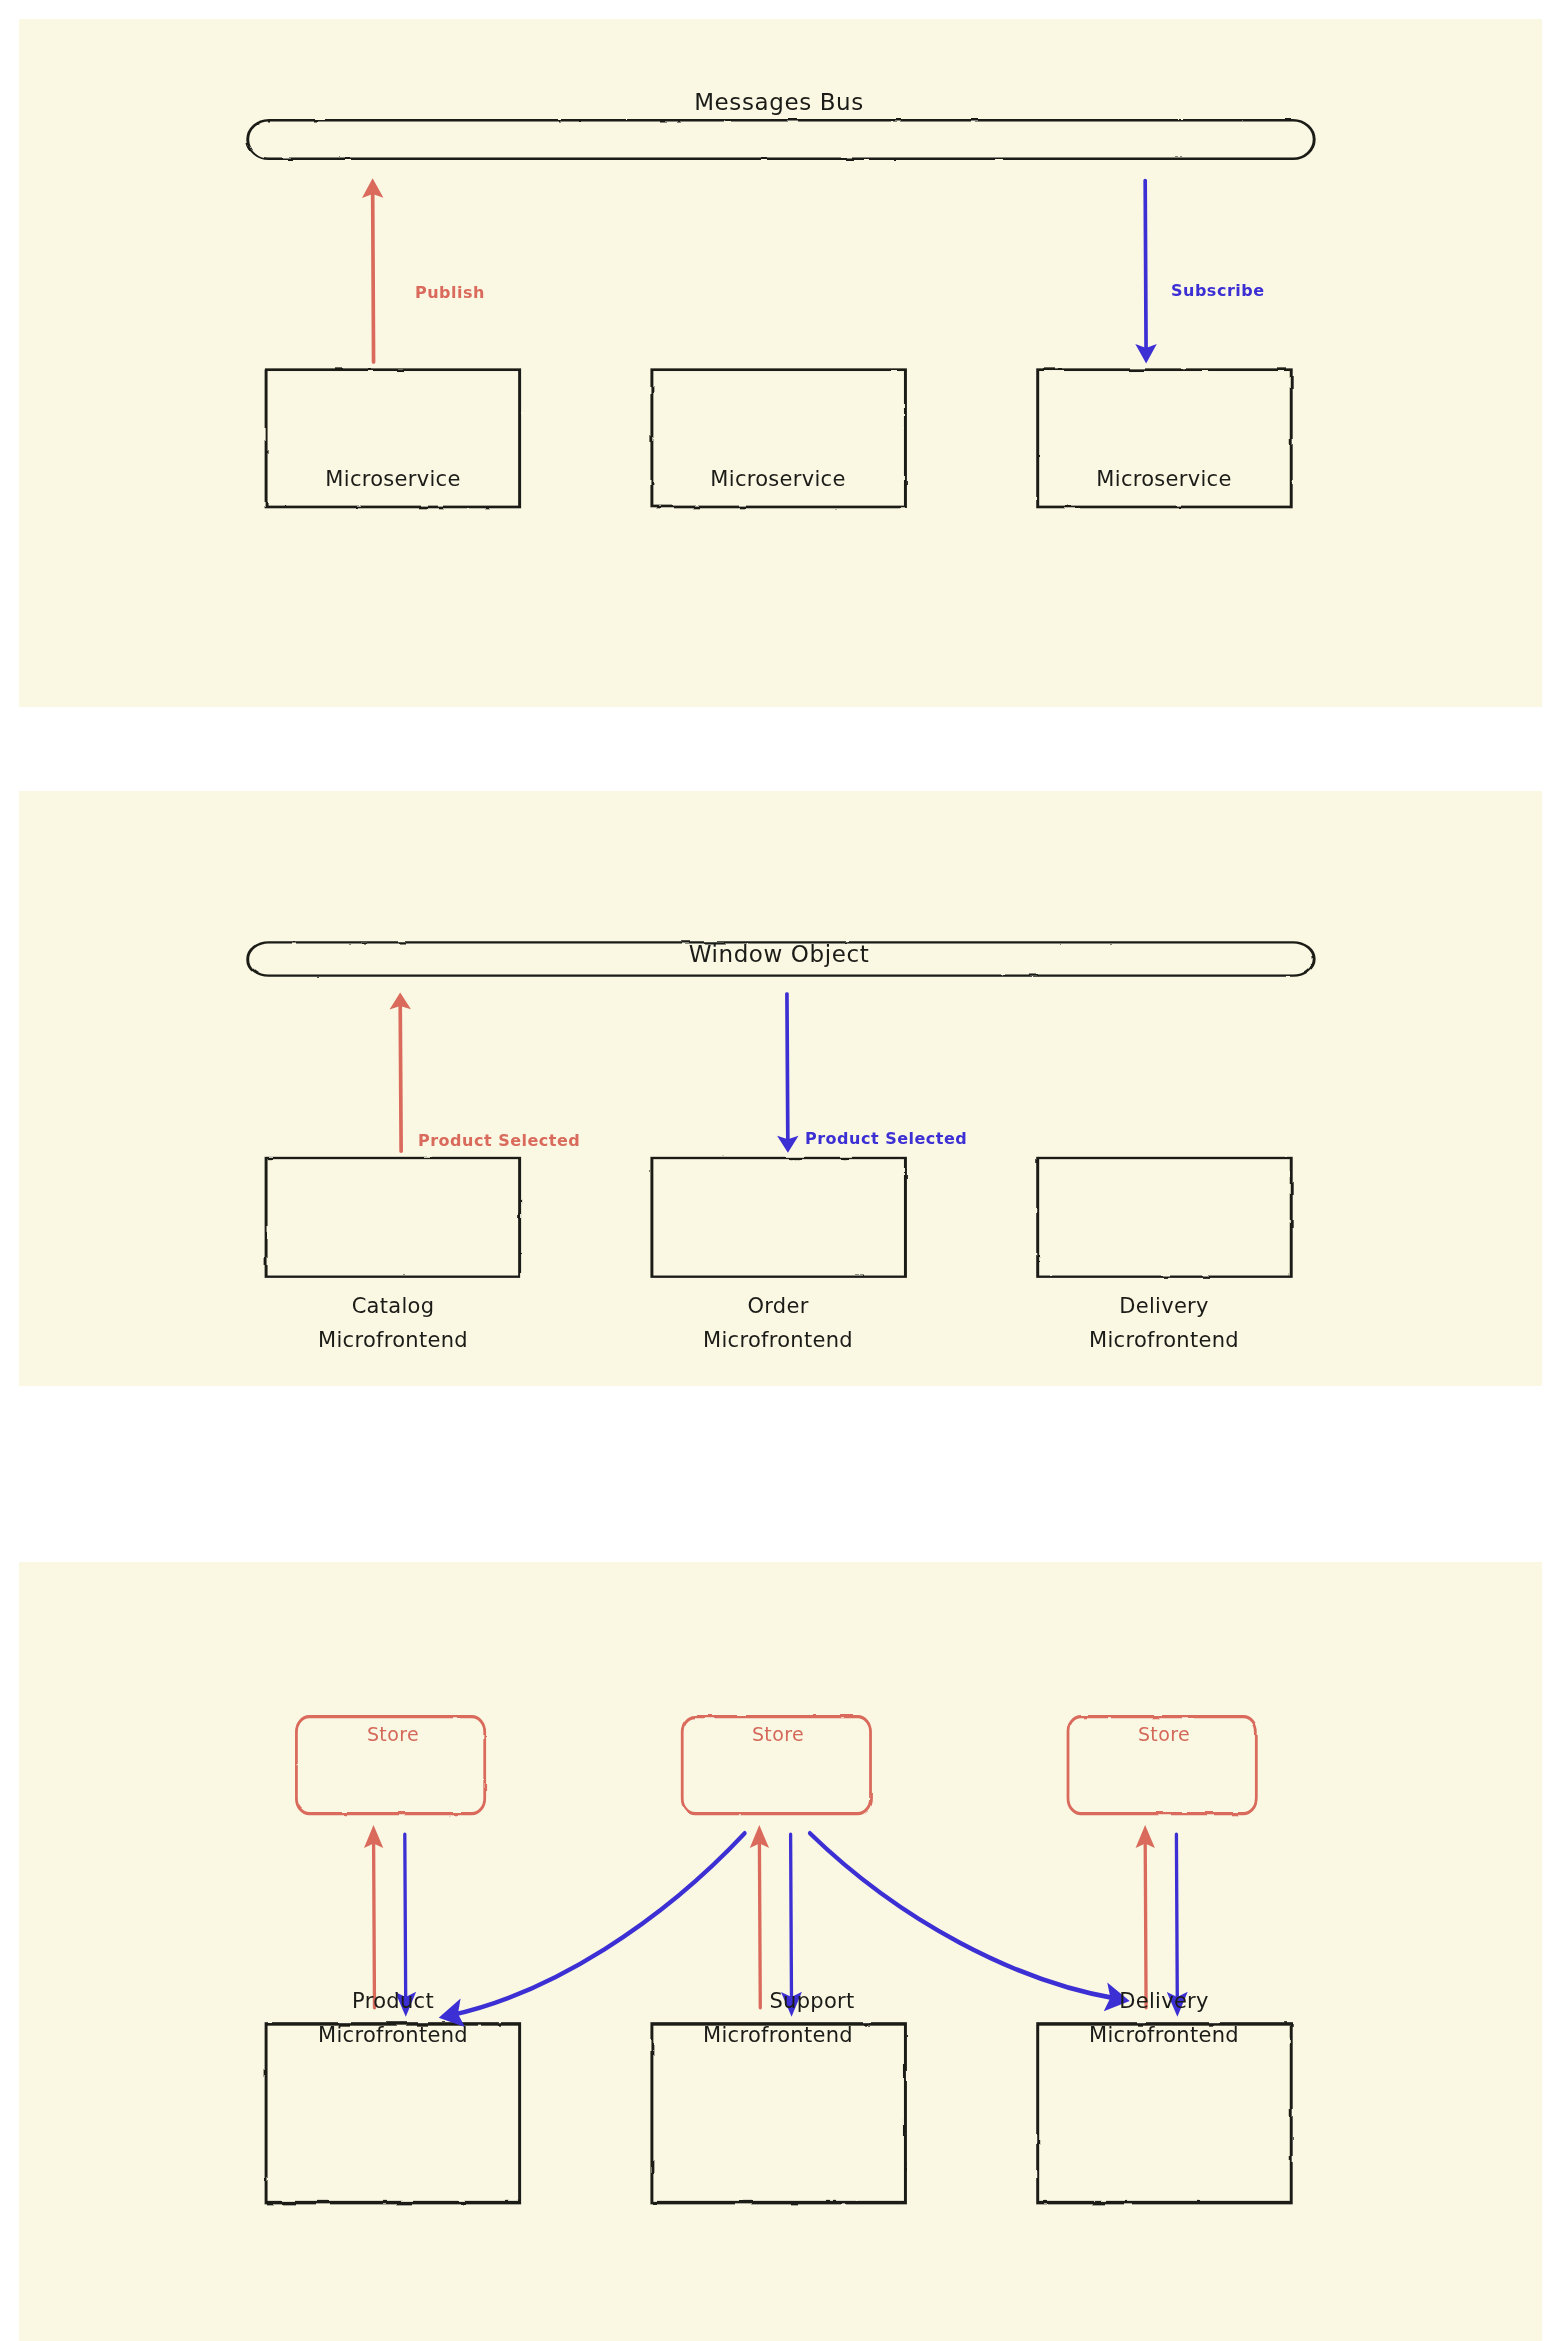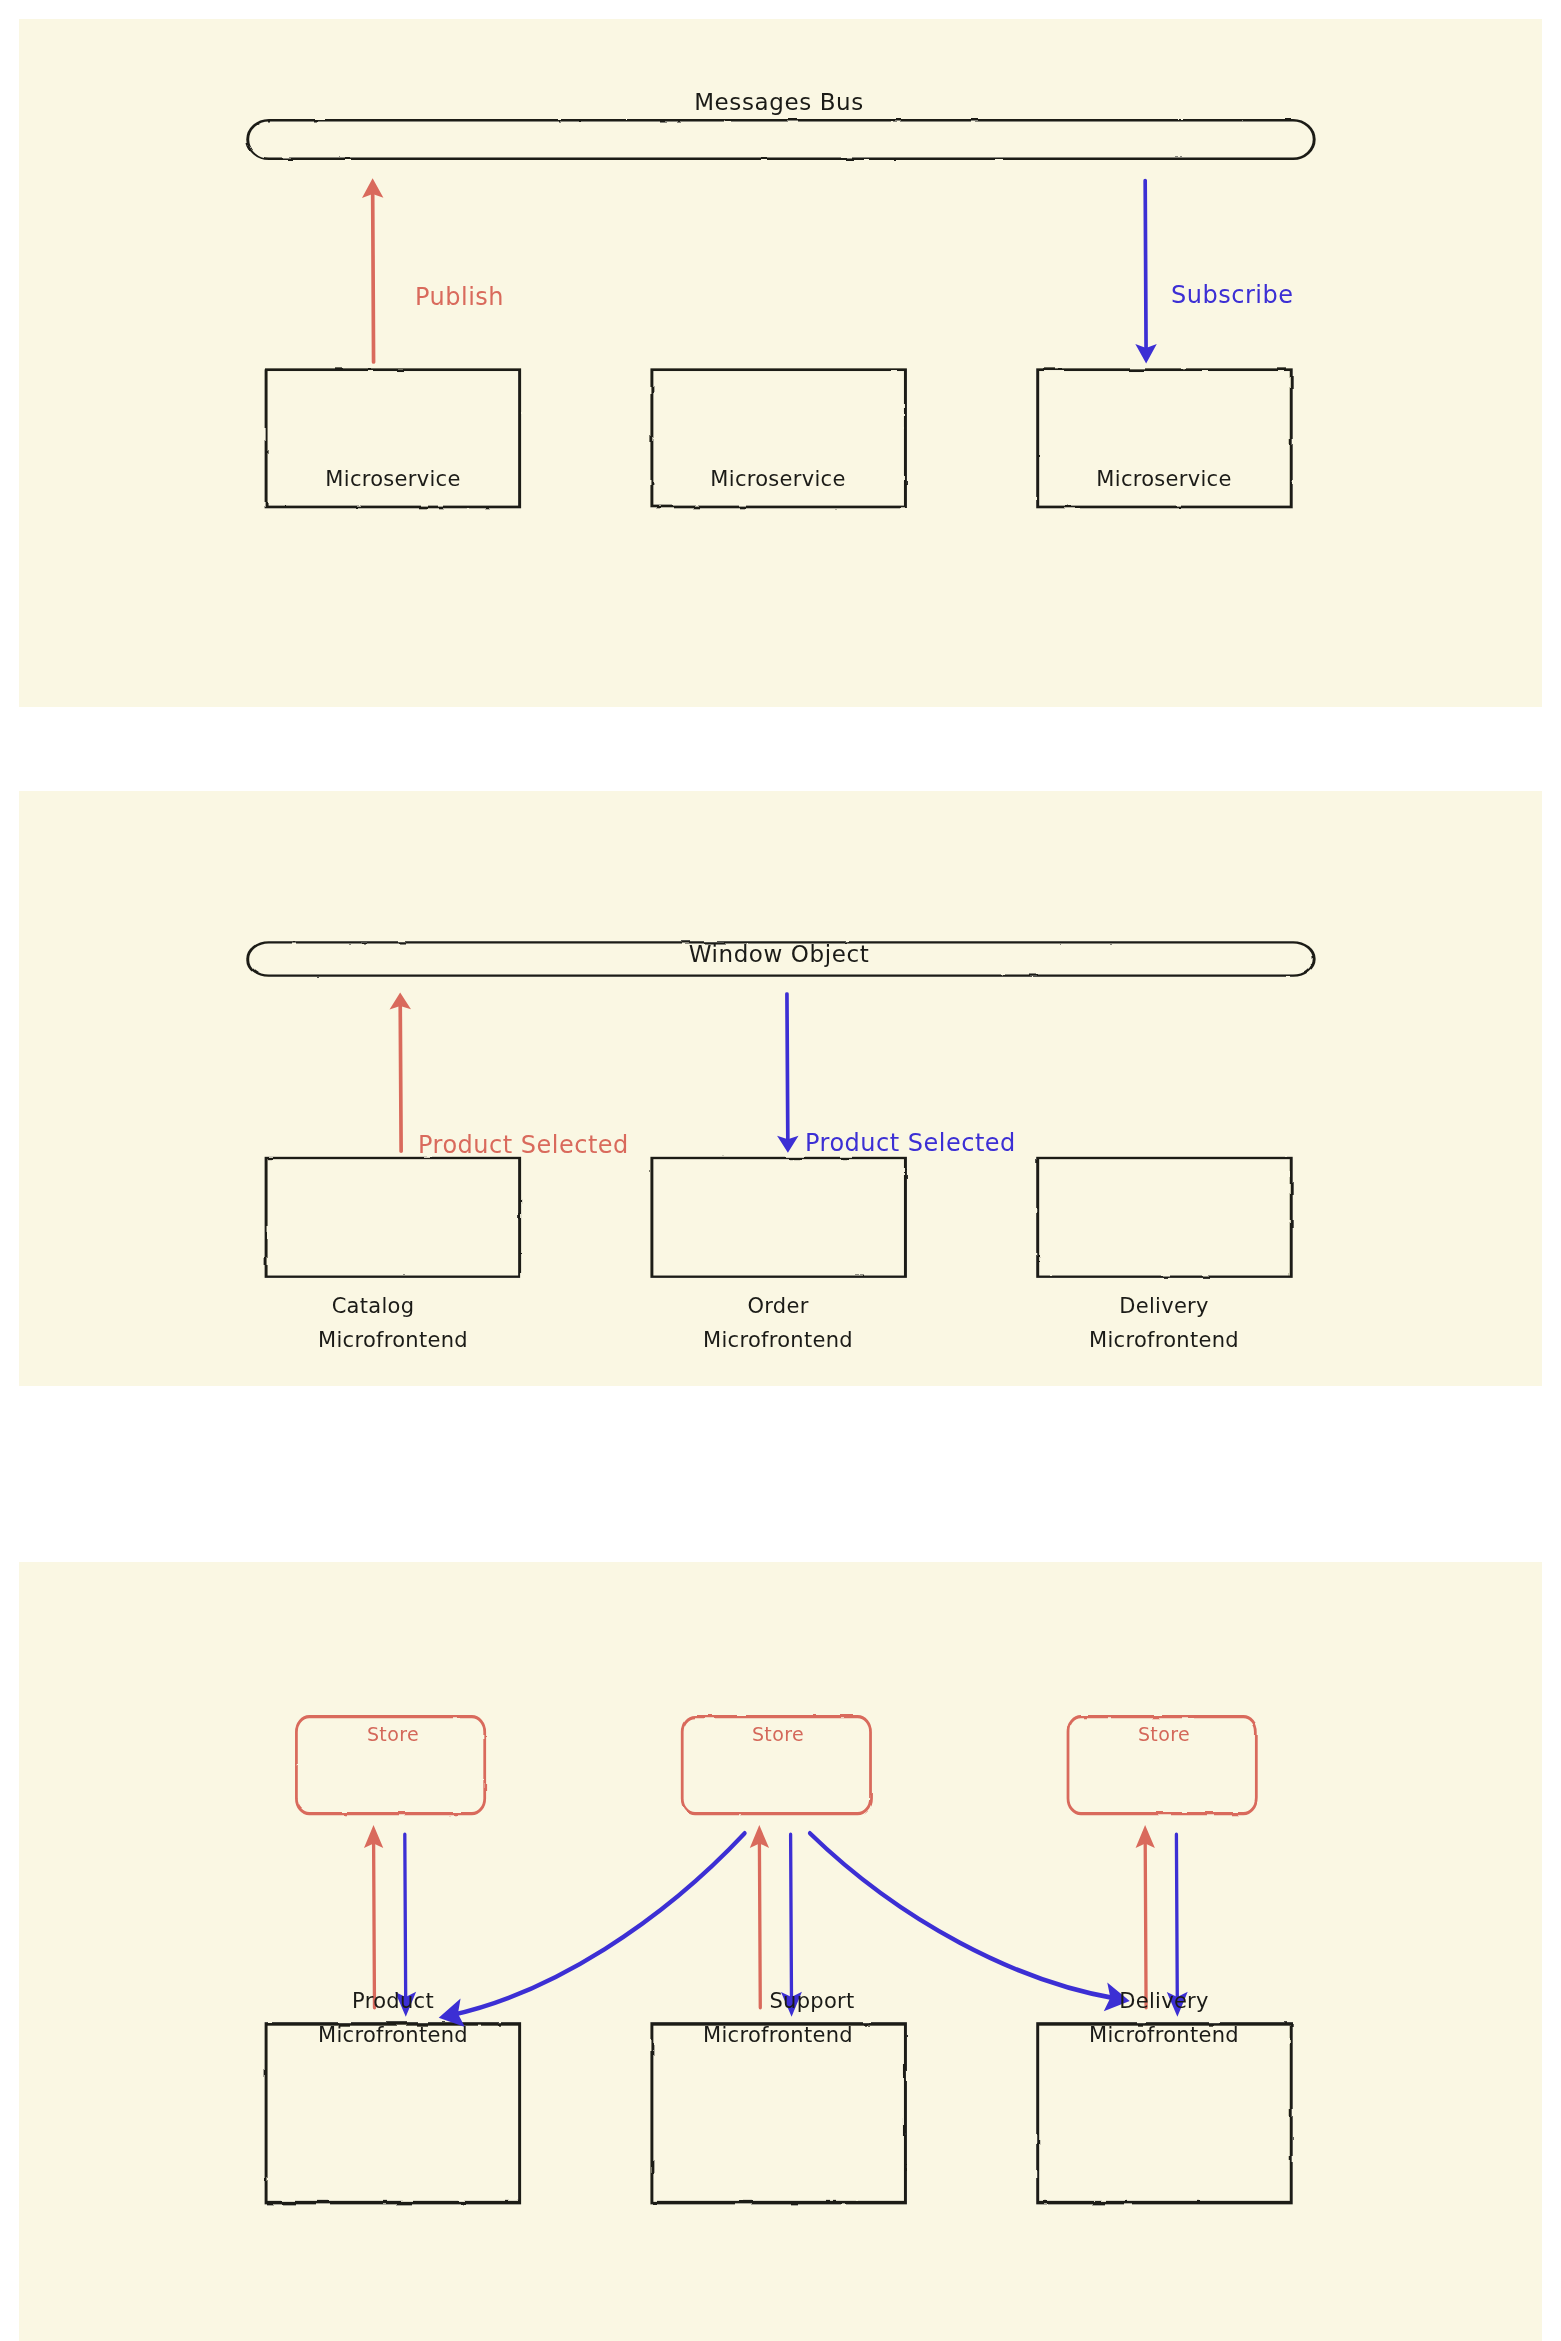--- a/index.html
+++ b/index.html
@@ -68,22 +68,23 @@
 
   .store-label {
     color: #d4685a;
     font-size: 19px;
     text-align: center;
     transform: translate(-50%, -50%);
     letter-spacing: 0.4px;
   }
 
   .edge-label {
-    font-size: 24px;
+    font-size: 16px;
     letter-spacing: 0.5px;
+    font-weight: bold;
   }
   .edge-label.red  { color: #d96a5c; }
   .edge-label.blue { color: #3c2fd4; }
 </style>
 </head>
 <body>
 
 <div class="canvas">
 
   <section class="panel" id="panel-messages-bus">
@@ -168,21 +169,21 @@
       <g>
         <path d="M416 498 L415 290" fill="none" stroke="#d96a5c" stroke-width="4" stroke-linecap="round" marker-end="url(#ah-red-2)"></path>
       </g>
       <g>
         <path d="M836 280 L837 488" fill="none" stroke="#3c2fd4" stroke-width="4" stroke-linecap="round" marker-end="url(#ah-blue-2)"></path>
       </g>
     </svg>
 
     <div class="txt heading" style="left:760px; top:150px;">Window Object</div>
 
-    <div class="txt node-label" style="left:354px; top:494px;">Catalog</div>
+    <div class="txt node-label" style="left:374px; top:494px;">Catalog</div>
     <div class="txt node-label" style="left:374px; top:528px;">Microfrontend</div>
 
     <div class="txt node-label" style="left:759px; top:494px;">Order</div>
     <div class="txt node-label" style="left:759px; top:528px;">Microfrontend</div>
 
     <div class="txt node-label" style="left:1145px; top:494px;">Delivery</div>
     <div class="txt node-label" style="left:1145px; top:528px;">Microfrontend</div>
 
     <div class="txt edge-label red" style="left:399px; top:340px;">Product Selected</div>
     <div class="txt edge-label blue" style="left:786px; top:338px;">Product Selected</div>

